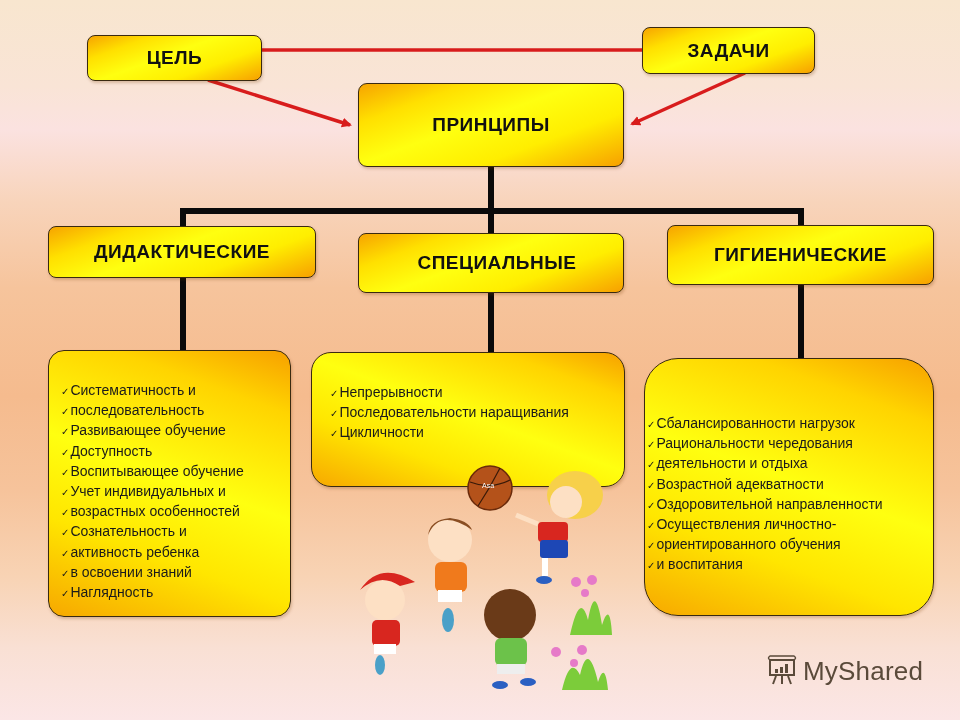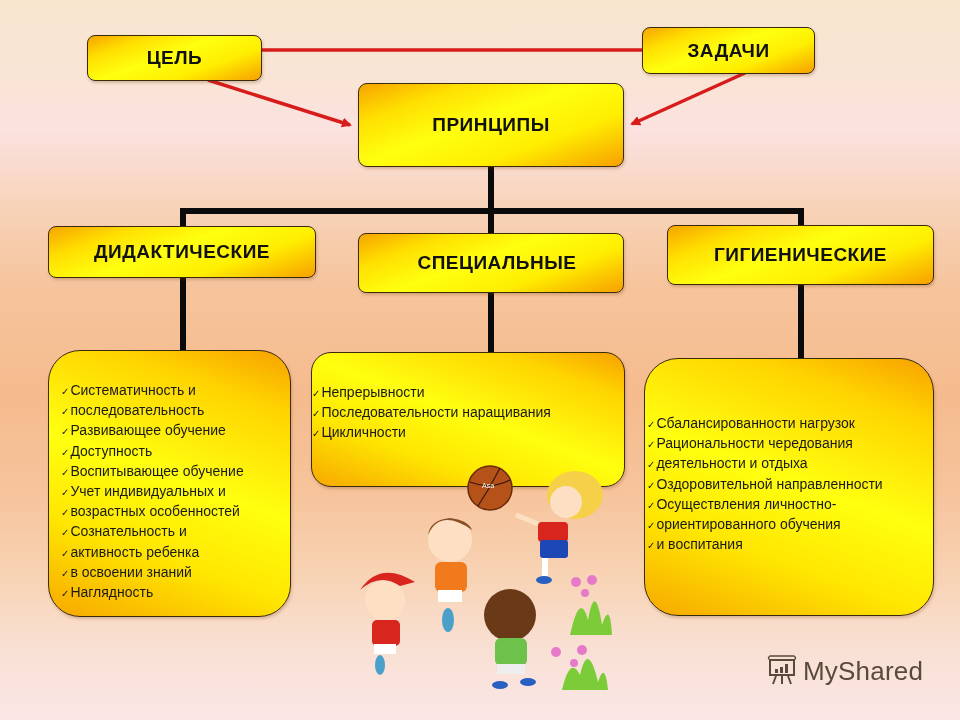--- a/index.html
+++ b/index.html
@@ -75,49 +75,50 @@
 <div class="node small" style="left:48px; top:226px; width:268px; height:52px;">
   <span>ДИДАКТИЧЕСКИЕ</span>
 </div>
 <div class="node small" style="left:358px; top:233px; width:266px; height:60px;padding-left:12px;">
   <span>СПЕЦИАЛЬНЫЕ</span>
 </div>
 <div class="node small" style="left:667px; top:225px; width:267px; height:60px;">
   <span>ГИГИЕНИЧЕСКИЕ</span>
 </div>
 
-<div class="panel" style="left:48px; top:350px; width:243px; height:267px; border-radius:32px; padding:0 0 10px 12px; justify-content:flex-start; padding-top:30px;">
+<div class="panel" style="left:48px; top:350px; width:243px; height:267px; border-radius:16px; padding:0 0 10px 12px; justify-content:flex-start; padding-top:30px;">
   <ul>
     <li><span class="chk">✓</span><span>Систематичность и</span></li>
     <li><span class="chk">✓</span><span>последовательность</span></li>
     <li><span class="chk">✓</span><span>Развивающее обучение</span></li>
     <li><span class="chk">✓</span><span>Доступность</span></li>
     <li><span class="chk">✓</span><span>Воспитывающее обучение</span></li>
     <li><span class="chk">✓</span><span>Учет индивидуальных и</span></li>
     <li><span class="chk">✓</span><span>возрастных особенностей</span></li>
     <li><span class="chk">✓</span><span>Сознательность и</span></li>
     <li><span class="chk">✓</span><span>активность ребенка</span></li>
     <li><span class="chk">✓</span><span>в освоении знаний</span></li>
     <li><span class="chk">✓</span><span>Наглядность</span></li>
   </ul>
 </div>
 
-<div class="panel" style="left:311px; top:352px; width:314px; height:135px; border-radius:20px; padding:0 0 0 0; justify-content:flex-start; padding-top:30px;">
+<div class="panel" style="left:311px; top:352px; width:314px; height:135px; border-radius:20px; padding:0 0 0 18px; justify-content:flex-start; padding-top:30px;">
   <ul>
     <li><span class="chk">✓</span><span>Непрерывности</span></li>
     <li><span class="chk">✓</span><span>Последовательности наращивания</span></li>
     <li><span class="chk">✓</span><span>Цикличности</span></li>
   </ul>
 </div>
 
 <div class="panel" style="left:644px; top:358px; width:290px; height:258px; border-radius:34px; padding:0 0 0 2px; justify-content:flex-start; padding-top:55px;">
   <ul>
     <li><span class="chk">✓</span><span>Сбалансированности нагрузок</span></li>
     <li><span class="chk">✓</span><span>Рациональности чередования</span></li>
     <li><span class="chk">✓</span><span>деятельности и отдыха</span></li>
+    <li><span class="chk">✓</span><span>Возрастной адекватности</span></li>
     <li><span class="chk">✓</span><span>Оздоровительной направленности</span></li>
     <li><span class="chk">✓</span><span>Осуществления личностно-</span></li>
     <li><span class="chk">✓</span><span>ориентированного обучения</span></li>
     <li><span class="chk">✓</span><span>и воспитания</span></li>
   </ul>
 </div>
 
 <svg class="kids" width="300" height="240" viewBox="0 0 300 240">
 
   <g>

